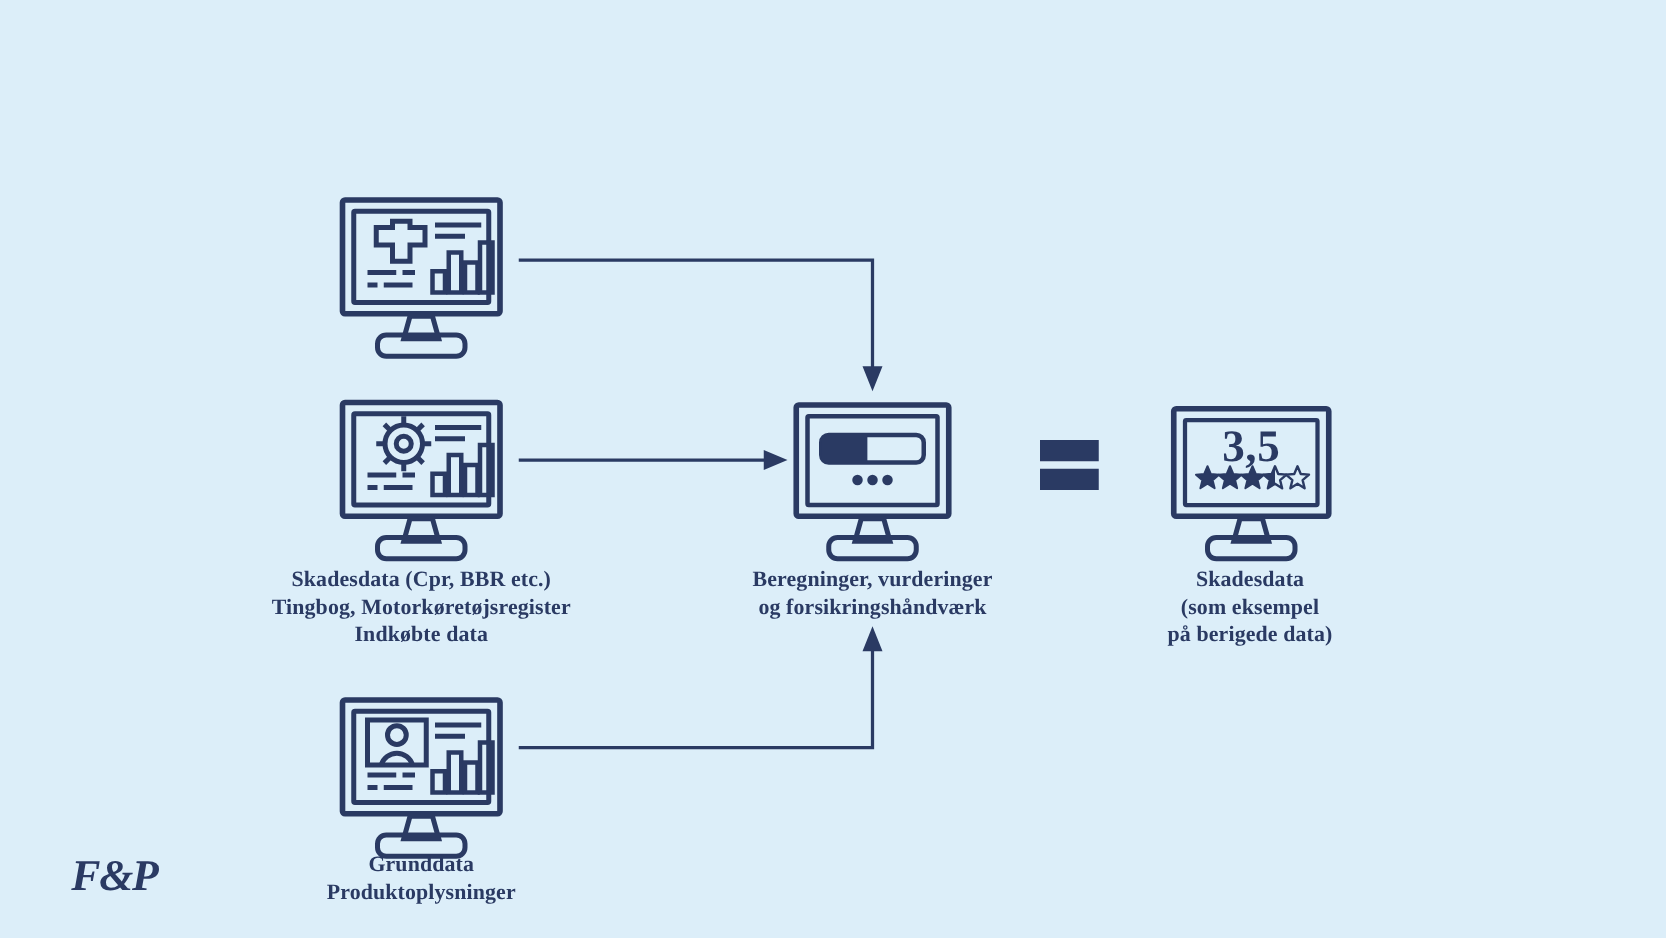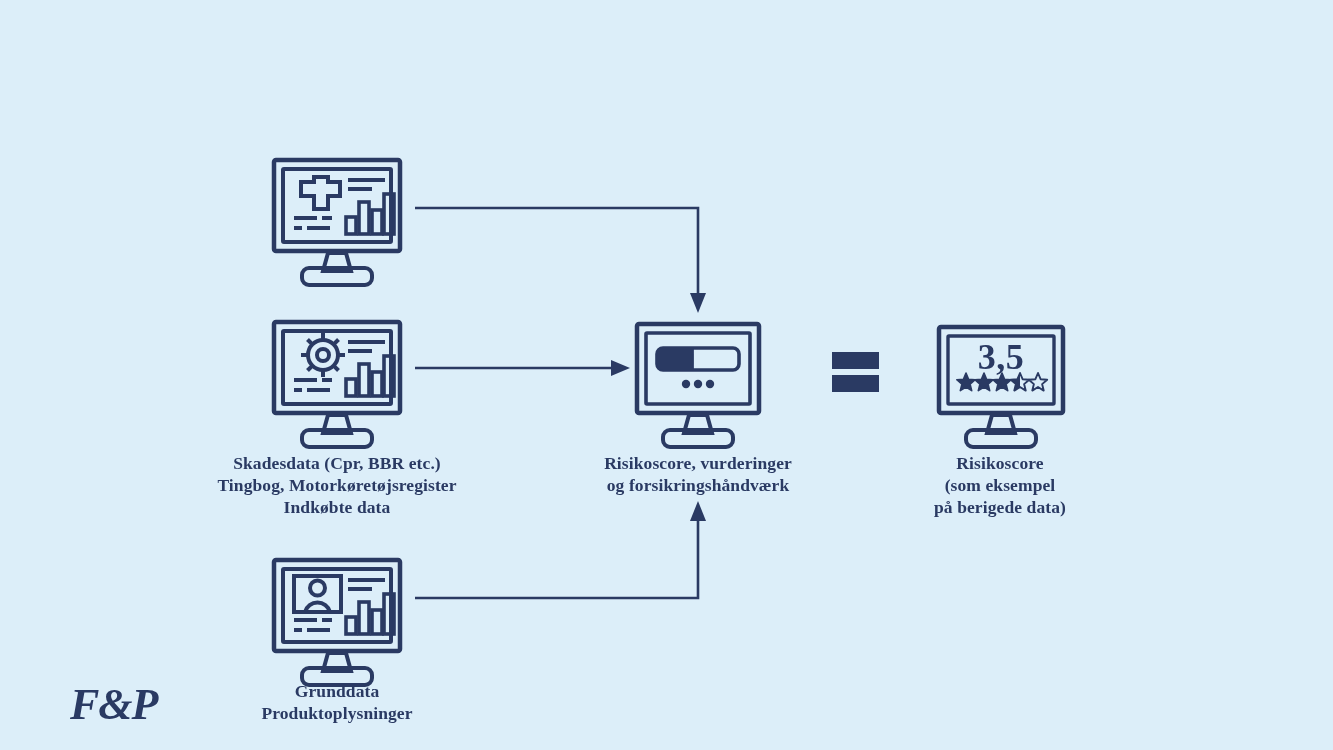--- a/index.html
+++ b/index.html
@@ -35,25 +35,24 @@
     white-space: pre-line;
     letter-spacing: 0.1px;
   }
   .logo {
     position: absolute;
     left: 57px;
     top: 683px;
     font-family: "Liberation Serif", "DejaVu Serif", serif;
     font-style: italic;
     font-weight: 700;
-    font-size: 44px;
+    font-size: 35px;
     letter-spacing: -1px;
     color: #2a3a63;
     line-height: 1;
-    margin-left: 13px;
   }
   svg { display: block; overflow: visible; }
 </style>
 </head>
 <body>
 
 <div id="stage">
 
   <svg class="node" style="left:0;top:0;width:1333px;height:750px;position:absolute;pointer-events:none;">
 
@@ -176,21 +175,21 @@
       <path d="M 28 26 L 58.9 26 L 58.9 48 L 28 48 A 6 6 0 0 1 22 42 L 22 32 A 6 6 0 0 1 28 26 Z" fill="#2a3a63"></path>
 
       <circle cx="51" cy="62" r="4.2" fill="#2a3a63"></circle>
       <circle cx="63" cy="62" r="4.2" fill="#2a3a63"></circle>
       <circle cx="75" cy="62" r="4.2" fill="#2a3a63"></circle>
 
       <path d="M 54 93 L 72 93 L 77 111 L 49 111 Z" fill="none" stroke="#2a3a63" stroke-width="4"></path>
       <rect x="28" y="108" width="70" height="17" rx="7" fill="none" stroke="#2a3a63" stroke-width="4"></rect>
     </svg>
   </div>
-  <div class="label" style="left:548px;top:452px;width:300px;">Risikoscore, vurderinger
+  <div class="label" style="left:548px;top:452px;width:300px;">Beregninger, vurderinger
 og forsikringshåndværk</div>
 
   <div class="node" style="left:832px;top:352px;">
     <svg width="48" height="40" viewBox="0 0 48 40">
       <rect x="0" y="0" width="47" height="17" fill="#2a3a63"></rect>
       <rect x="0" y="23" width="47" height="17" fill="#2a3a63"></rect>
     </svg>
   </div>
 
   <div class="node" style="left:937px;top:325px;">
@@ -214,19 +213,19 @@
         </g>
 
         <polygon transform="translate(72,0)" points="9,0 11.6,6.2 18.2,6.7 13.1,11.1 14.7,17.6 9,14 3.3,17.6 4.9,11.1 -0.2,6.7 6.4,6.2" fill="none" stroke="#2a3a63" stroke-width="1.9" stroke-linejoin="round"></polygon>
       </g>
 
       <path d="M 55 90 L 73 90 L 78 108 L 50 108 Z" fill="none" stroke="#2a3a63" stroke-width="4"></path>
       <rect x="29" y="105" width="70" height="17" rx="7" fill="none" stroke="#2a3a63" stroke-width="4"></rect>
     </svg>
     <div style="position:absolute;left:0;top:14px;width:128px;text-align:center;font-family:'Liberation Serif','DejaVu Serif',serif;font-weight:700;font-size:36px;line-height:36px;color:#2a3a63;letter-spacing:0.5px;">3,5</div>
   </div>
-  <div class="label" style="left:850px;top:452px;width:300px;">Risikoscore
+  <div class="label" style="left:850px;top:452px;width:300px;">Skadesdata
 (som eksempel
 på berigede data)</div>
 
   <div class="logo">F&amp;P</div>
 
 </div>
 
 </body></html>

